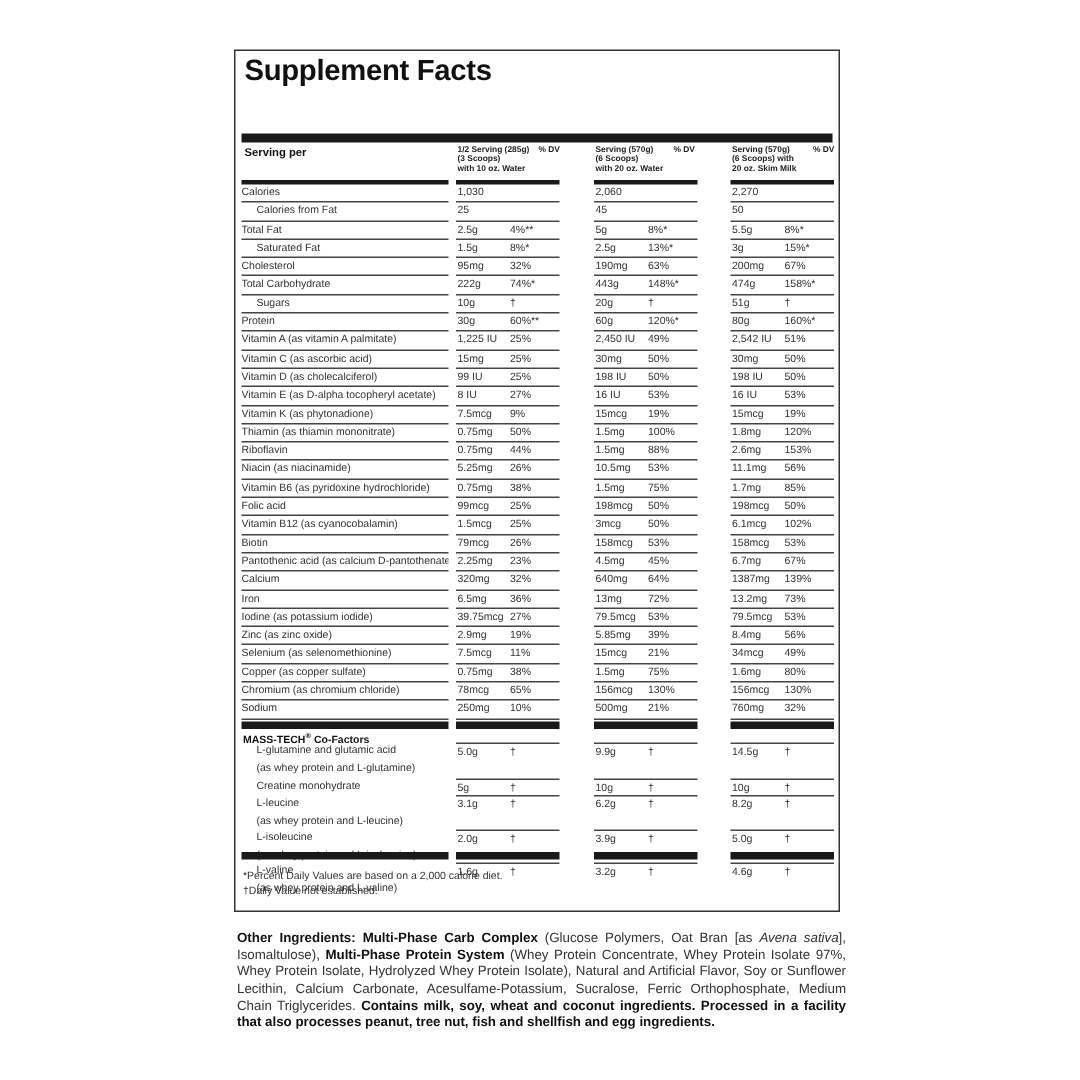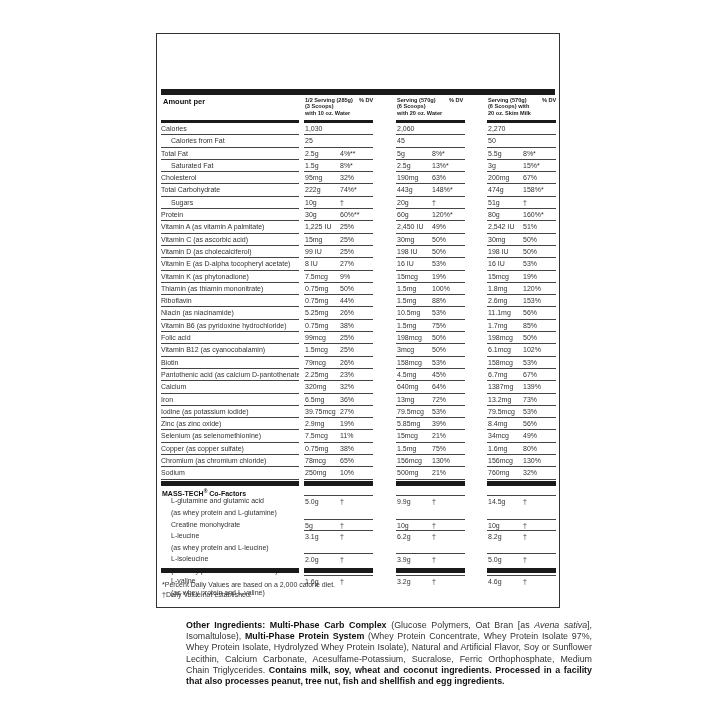--- a/index.html
+++ b/index.html
@@ -29,29 +29,30 @@
   .sepbar { position: absolute; height: 5px; background: #1a1a1a; }
   .mtitle { position: absolute; left: 5px; font-size: 7px; font-weight: bold; color: #111; }
   .mtitle sup { font-size: 5px; }
   .mrow { position: absolute; left: 0; width: 100%; font-size: 7px; line-height: 11.5px; color: #333; }
   .mrow .ml { position: absolute; left: 14px; width: 128px; white-space: nowrap; }
   .mrow .mv { position: absolute; border-top: 1px solid #444; width: 69px; }
   .mrow .mv .v { position: absolute; left: 1px; }
   .mrow .mv .d { position: absolute; left: 36px; }
   .foot { position: absolute; left: 5px; top: 546px; font-size: 7px; line-height: 10px; color: #333; }
   .ingr { position: absolute; left: 158px; top: 620px; width: 406px; font-size: 8.9px; line-height: 11.2px;
-          color: #333; text-align: justify; margin-left: 28px; }
+          color: #333; text-align: justify; }
   .ingr b { color: #111; }
 </style>
 </head>
 <body>
 
 <div class="panel">
+  <div class="title">Supplement Facts</div>
   <div class="thickbar"></div>
-  <div class="hdr-amount">Amount per</div>
+  <div class="hdr-amount">Serving per</div>
 
   <div class="colhdr" style="left:148px;width:69px;">
     <div>1/2 Serving (285g)</div>
     <div>(3 Scoops)</div>
     <div>with 10 oz. Water</div>
     <span class="dv" style="left:54px;">% DV</span>
   </div>
   <div class="colhdr" style="left:240px;width:69px;">
     <div>Serving (570g)</div>
     <div>(6 Scoops)</div>

